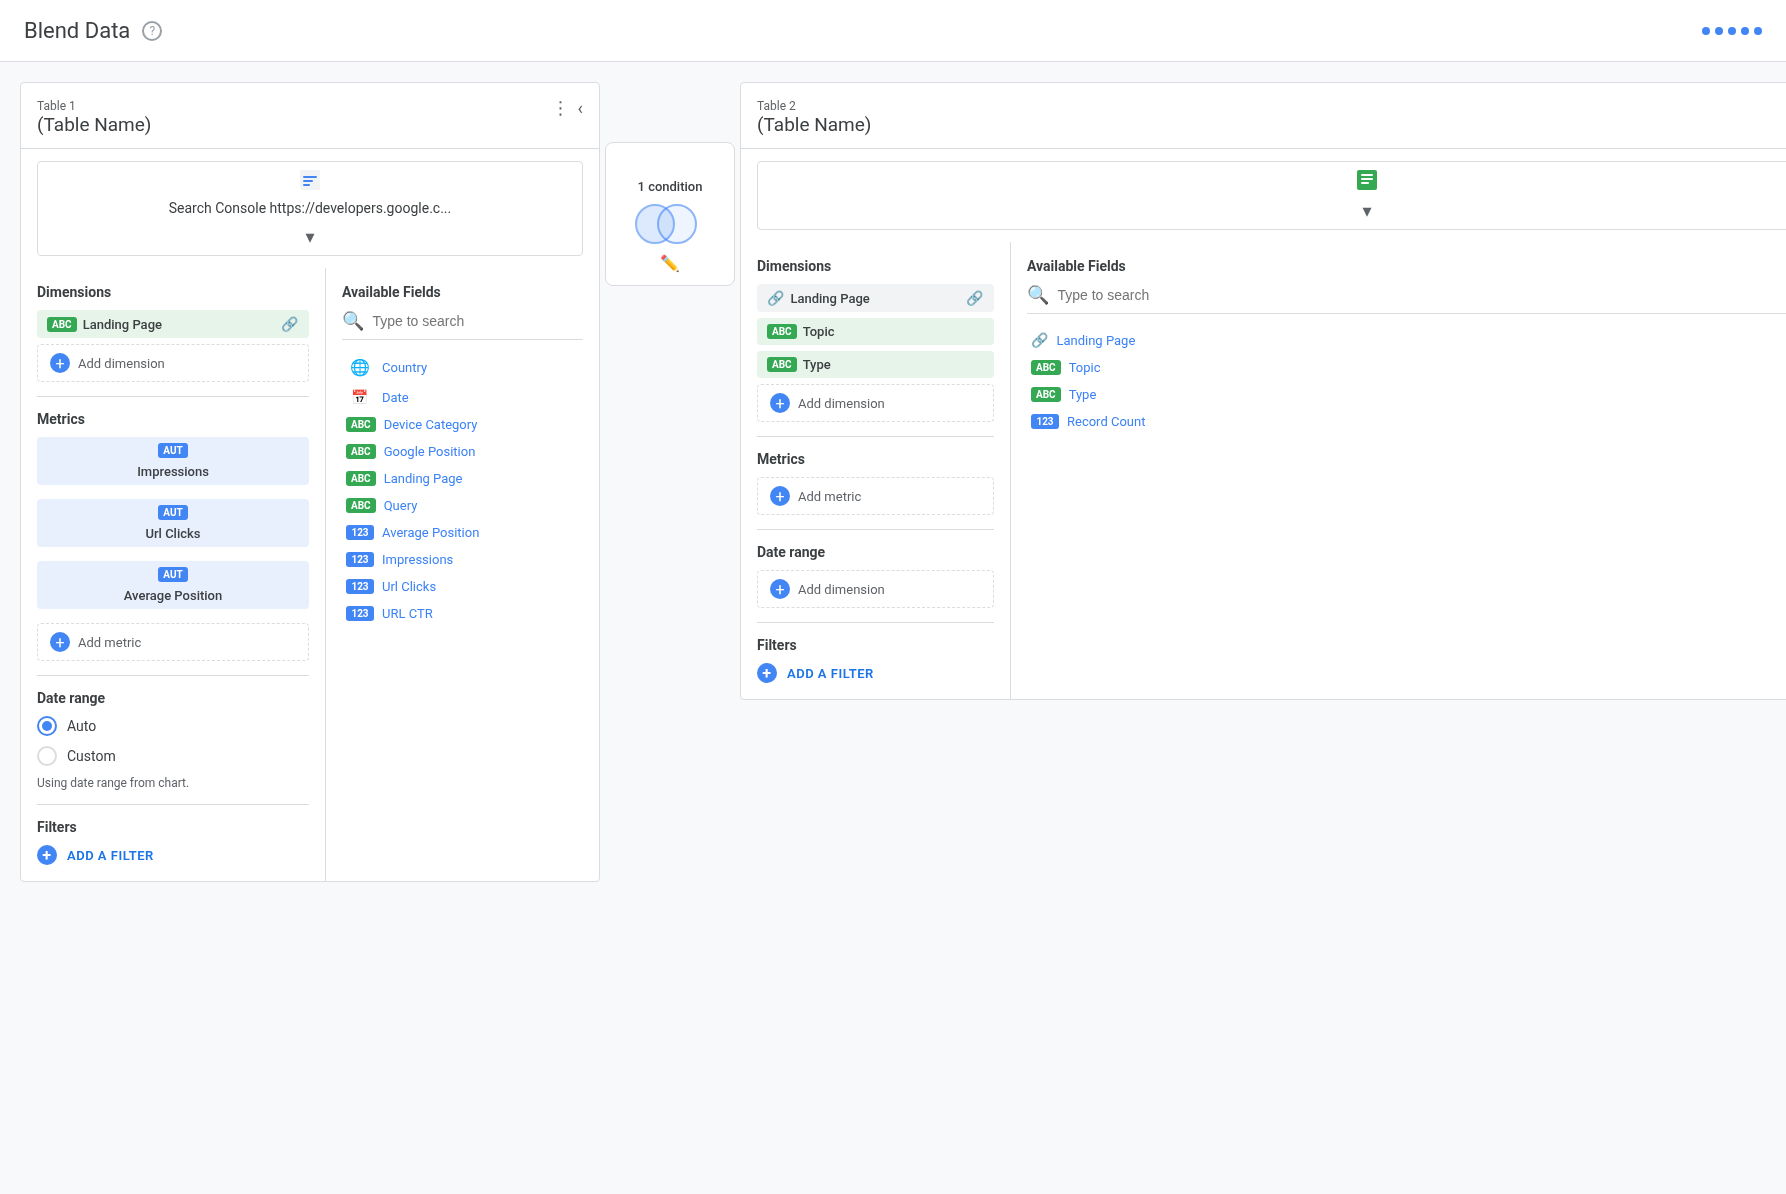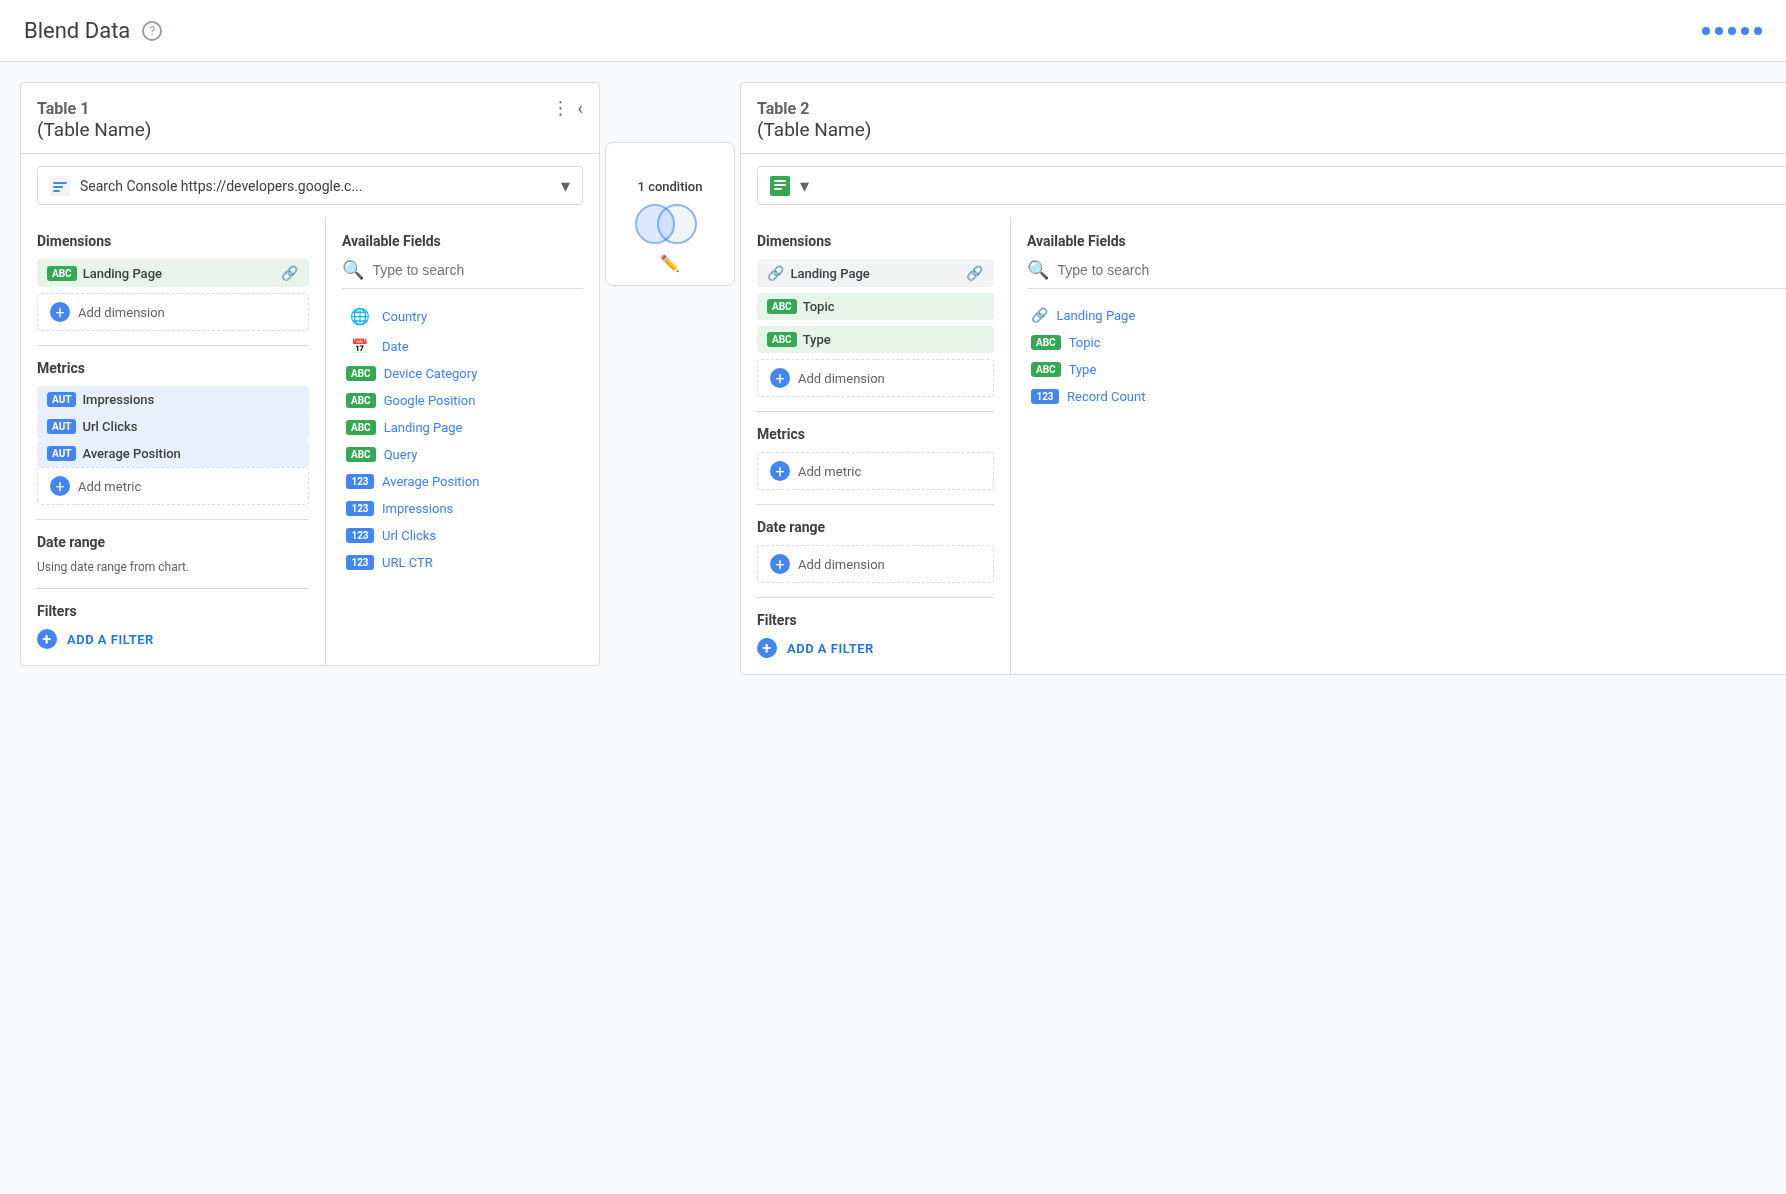--- a/index.html
+++ b/index.html
@@ -78,23 +78,23 @@
     }
 
     .panel-header {
       padding: 16px 16px 12px 16px;
       border-bottom: 1px solid #dadce0;
       display: flex;
       align-items: flex-start;
       justify-content: space-between;
     }
     .panel-title-small {
-      font-size: 16px;
-      color: #5f6368;
-      font-weight: 700;
+      font-size: 12px;
+      color: #5f6368;
+      font-weight: 400;
     }
     .panel-title-large {
       font-size: 19px;
       color: #3c4043;
     }
     .panel-header-actions {
       display: flex;
       align-items: center;
       gap: 8px;
     }
@@ -109,20 +109,21 @@
     .source-selector {
       margin: 12px 16px;
       border: 1px solid #dadce0;
       border-radius: 4px;
       padding: 8px 12px;
       display: flex;
       align-items: center;
       gap: 10px;
       cursor: pointer;
       background: #fff;
+      flex-direction: column;
     }
     .source-icon {
       width: 20px;
       height: 20px;
       flex-shrink: 0;
     }
     .source-text {
       flex: 1;
       font-size: 14px;
       color: #3c4043;
@@ -198,21 +199,22 @@
     }
 
     
     .metric-chip {
       display: flex;
       align-items: center;
       gap: 6px;
       background: #e8f0fe;
       border-radius: 4px;
       padding: 6px 10px;
-      margin-bottom: 0;
+      margin-bottom: 14px;
+      flex-direction: column;
     }
 
     
     .add-btn {
       display: flex;
       align-items: center;
       gap: 8px;
       border: 1.5px dashed #dadce0;
       border-radius: 4px;
       padding: 8px 12px;
@@ -488,20 +490,32 @@
 
         <div class="add-btn">
           <div class="add-circle">+</div>
           <span>Add metric</span>
         </div>
 
         <hr class="section-sep">
 
         <div class="section-title">Date range</div>
 
+        <div class="radio-group">
+          <label class="radio-item">
+            <div class="radio-outer selected">
+              <div class="radio-inner"></div>
+            </div>
+            <span class="radio-label">Auto</span>
+          </label>
+          <label class="radio-item">
+            <div class="radio-outer"></div>
+            <span class="radio-label">Custom</span>
+          </label>
+        </div>
         <div class="date-hint">Using date range from chart.</div>
 
         <hr class="section-sep">
 
         <div class="section-title">Filters</div>
 
         <div class="add-filter-btn">
           <div class="add-circle">+</div>
           <span>ADD A FILTER</span>
         </div>

